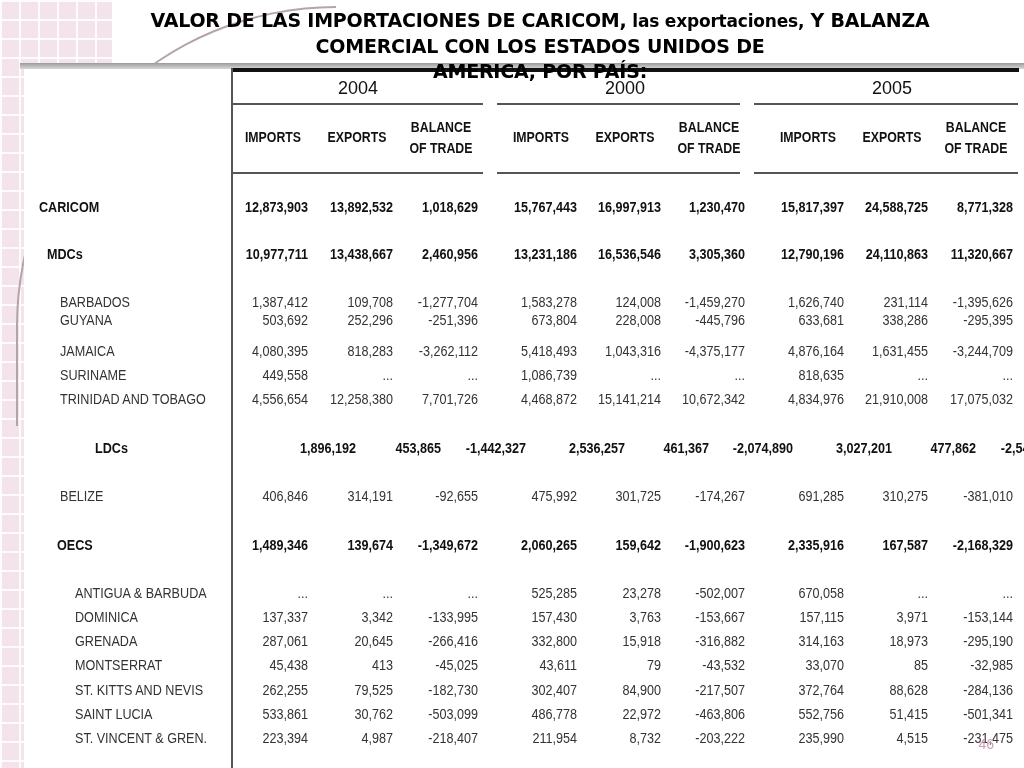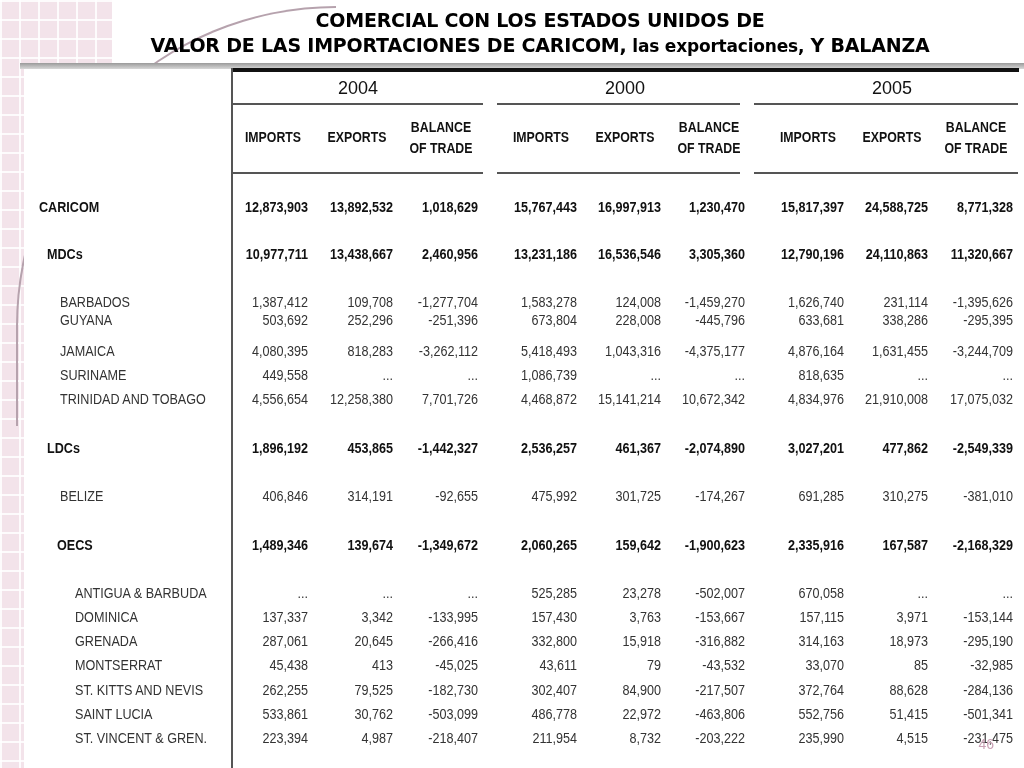--- a/index.html
+++ b/index.html
@@ -63,24 +63,25 @@
 </head>
 <body>
 
 <div class="deco-grid"></div>
 <div class="deco-white-top"></div>
 <div class="deco-arc"></div>
 <div class="content-panel"></div>
 <div class="deco-bar"></div>
 
 <div class="title">
-  <div>COMERCIAL CON LOS ESTADOS UNIDOS DE</div>
   <div>
     <span>VALOR DE LAS IMPORTACIONES DE CARICOM,</span><span class="lower"> las exportaciones,</span><span> Y BALANZA</span>
   </div>
+  <div>COMERCIAL CON LOS ESTADOS UNIDOS DE</div>
+  <div>AMERICA, POR PAÍS:</div>
 </div>
 
 <div>
   <div class="vline"></div>
   <div class="thick-top"></div>
 
   <div class="year" style="left:318px;">2004</div>
   <div class="year" style="left:585px;">2000</div>
   <div class="year" style="left:852px;">2005</div>
 
@@ -189,21 +190,21 @@
         <div class="cell" style="left: 218px;">4,556,654</div>
         <div class="cell" style="left: 303px;">12,258,380</div>
         <div class="cell" style="left: 388px;">7,701,726</div>
         <div class="cell" style="left: 487px;">4,468,872</div>
         <div class="cell" style="left: 571px;">15,141,214</div>
         <div class="cell" style="left: 655px;">10,672,342</div>
         <div class="cell" style="left: 754px;">4,834,976</div>
         <div class="cell" style="left: 838px;">21,910,008</div>
         <div class="cell" style="left: 923px;">17,075,032</div>
       </div>
-      <div class="row bold" style="top: 440px;">
+      <div class="row bold" style="top: 440px; margin-left: 48px;">
         <div class="label" style="left: 47px;">LDCs</div>
         <div class="cell" style="left: 218px;">1,896,192</div>
         <div class="cell" style="left: 303px;">453,865</div>
         <div class="cell" style="left: 388px;">-1,442,327</div>
         <div class="cell" style="left: 487px;">2,536,257</div>
         <div class="cell" style="left: 571px;">461,367</div>
         <div class="cell" style="left: 655px;">-2,074,890</div>
         <div class="cell" style="left: 754px;">3,027,201</div>
         <div class="cell" style="left: 838px;">477,862</div>
         <div class="cell" style="left: 923px;">-2,549,339</div>

